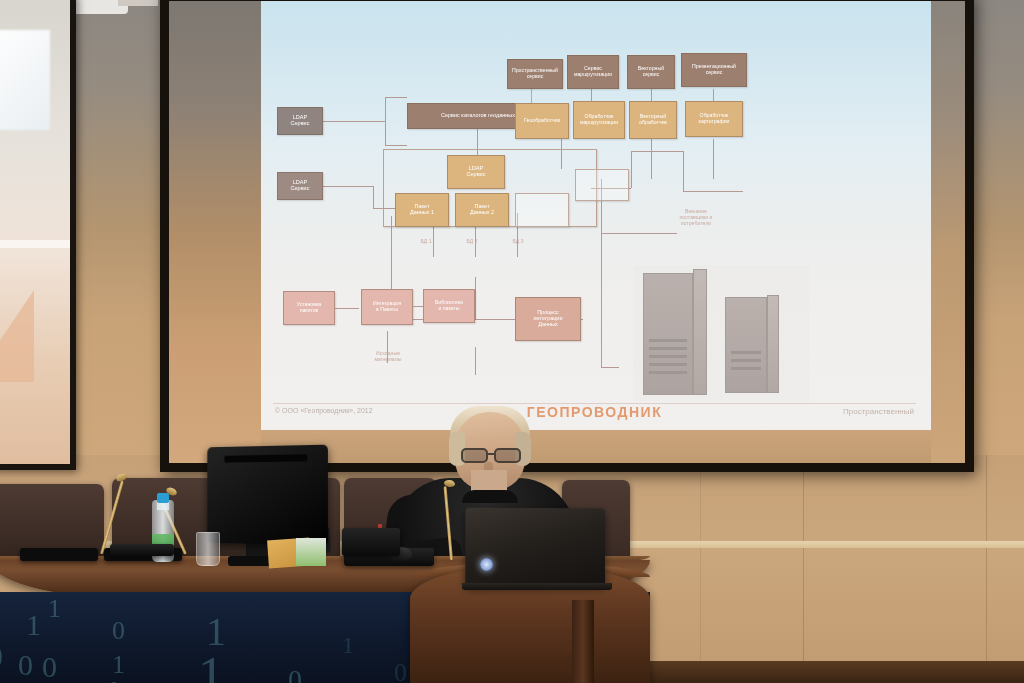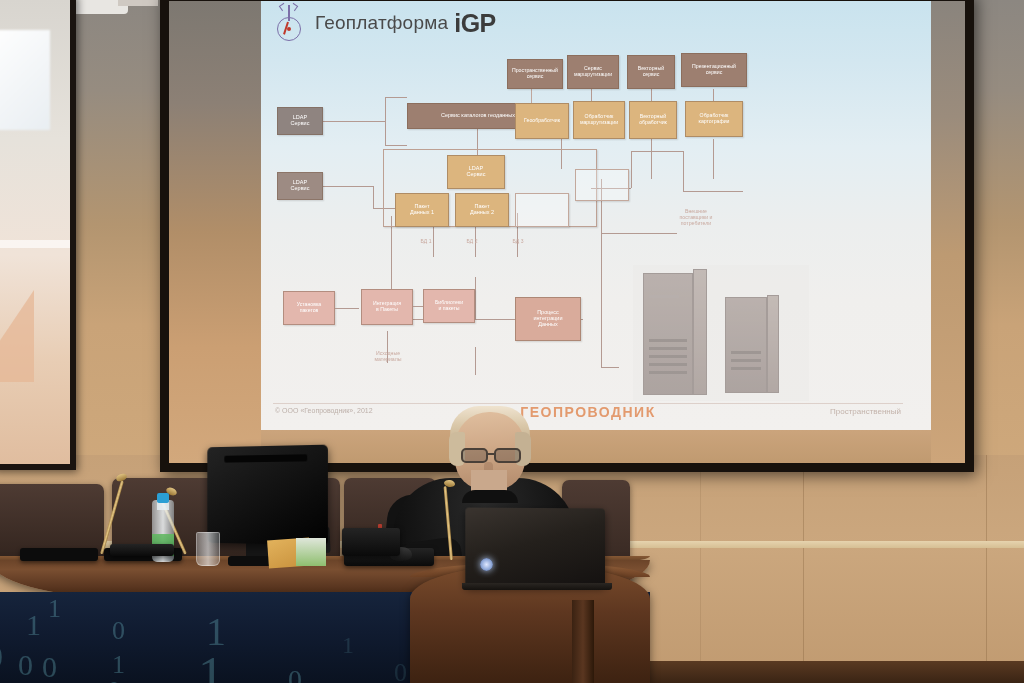--- a/index.html
+++ b/index.html
@@ -123,21 +123,21 @@
   .ann { position:absolute; color:#c9a99f; text-align:center; line-height:1.15; }
 
   .rack-photo {
     position:absolute; opacity:.55;
     filter:saturate(.35);
   }
   .rack-bg { position:absolute; inset:0; background:#efeae6; }
   .rack-unit { position:absolute; background:linear-gradient(180deg,#a8796a,#8c6154); border:1px solid #7d5549; }
   .rack-slot { position:absolute; background:#6f4a3f; height:3px; }
 
-  .slide-footer { position:absolute; left:0; right:16px; bottom:5px; height:22px; }
+  .slide-footer { position:absolute; left:0; right:3px; bottom:5px; height:22px; }
   .footer-line { position:absolute; left:12px; right:12px; top:0; height:1px; background:#ddd0ca; }
   .footer-left { position:absolute; left:14px; top:4px; font-size:7px; color:#bdb0aa; }
   .footer-center { position:absolute; left:50%; transform:translateX(-50%); top:1px; font-size:14px; color:#e39a6e; letter-spacing:1.5px; font-weight:bold; }
   .footer-right { position:absolute; right:14px; top:4px; font-size:8px; color:#c3b3ab; }
 
   
   .chair {
     position:absolute; background:linear-gradient(180deg,#4e3b33 0%,#3d2d26 55%,#2e211b 100%);
     border-radius:7px 7px 3px 3px;
     box-shadow:0 2px 6px rgba(0,0,0,.45);
@@ -298,32 +298,20 @@
     <div class="band"></div>
     <div class="tri"></div>
   </div>
 
   <div id="screen-main">
     <div class="slide-darkpad-left"></div>
     <div class="slide-darkpad-right"></div>
 
     <div id="slide">
 
-      <div class="slide-title-row">
-        <div class="logo-mark">
-          <div class="logo-wave-l"></div>
-            <div class="logo-wave-r"></div>
-          <div class="logo-stem"></div>
-          <div class="logo-circle"></div>
-          <div class="logo-needle"></div>
-          <div class="logo-dot"></div>
-        </div>
-        <div class="slide-title-main">Геоплатформа</div>
-        <div class="slide-title-accent">iGP</div>
-      </div>
 
       <div class="conn conn-h" style="left:62px; top:120px; width:62px;"></div>
       <div class="conn conn-v" style="left:124px; top:96px; height:48px;"></div>
       <div class="conn conn-h" style="left:124px; top:96px; width:22px;"></div>
       <div class="conn conn-h" style="left:124px; top:144px; width:22px;"></div>
       <div class="conn conn-v" style="left:216px; top:120px; height:36px;"></div>
       <div class="conn conn-h" style="left:62px; top:185px; width:50px;"></div>
       <div class="conn conn-v" style="left:112px; top:185px; height:22px;"></div>
       <div class="conn conn-h" style="left:112px; top:207px; width:30px;"></div>
       <div class="conn conn-h" style="left:330px; top:187px; width:40px;"></div>

